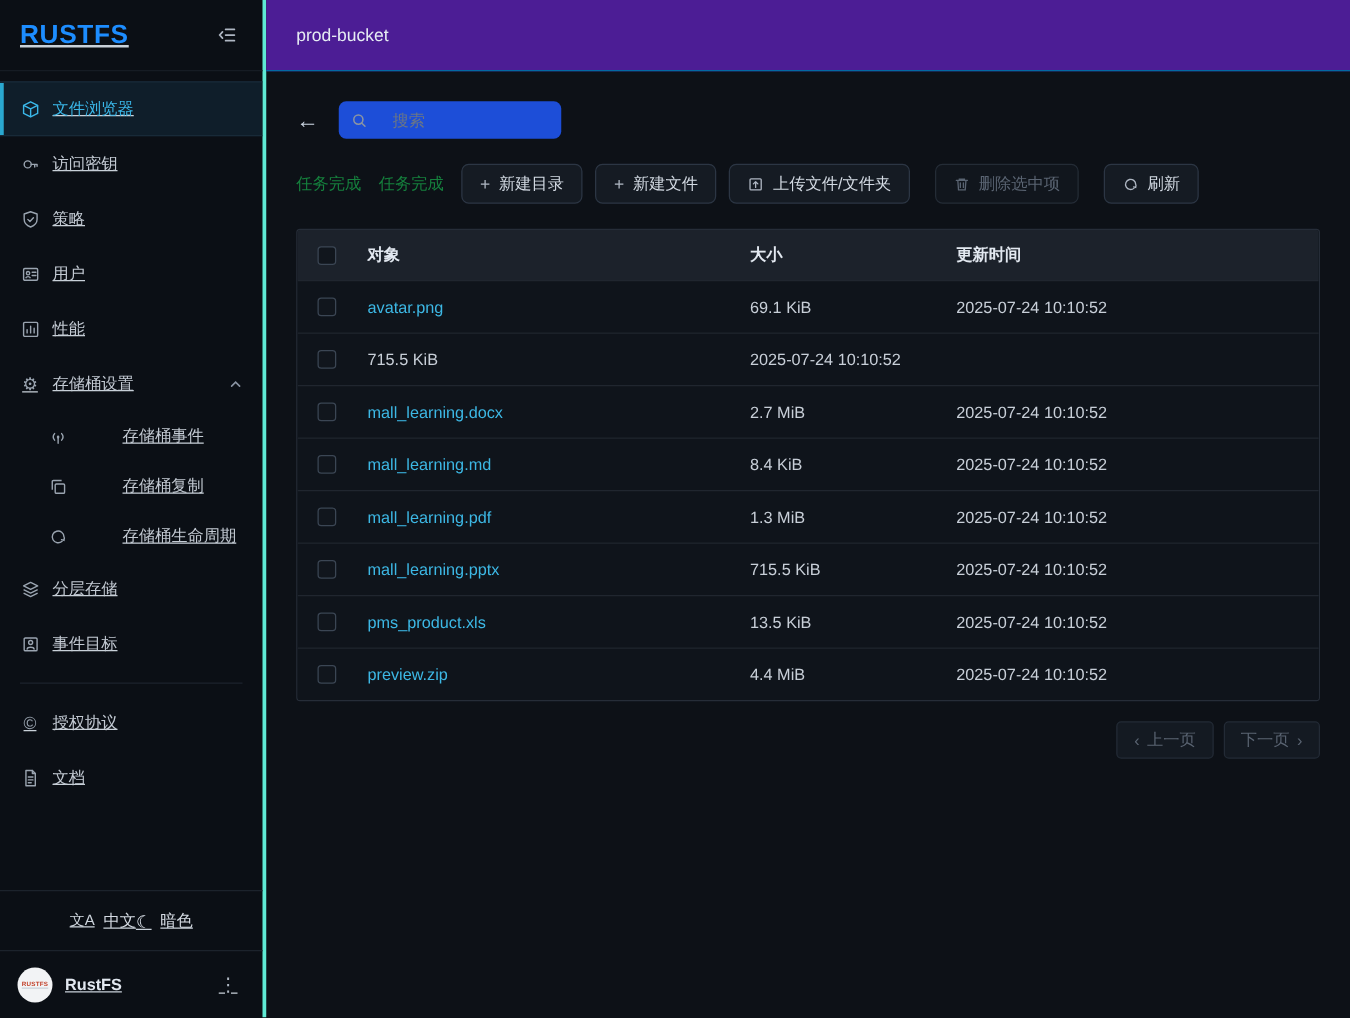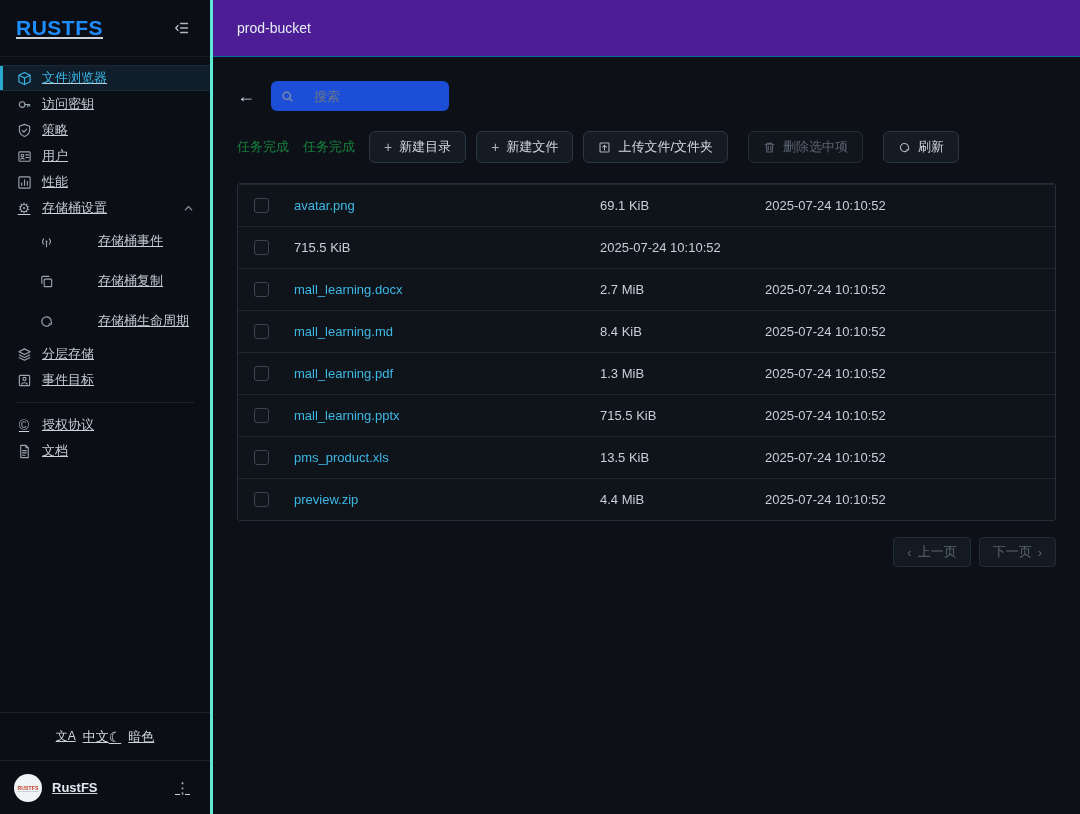--- a/index.html
+++ b/index.html
@@ -25,21 +25,21 @@
     display:flex; align-items:center; justify-content:space-between;
     border-bottom:1px solid #161c24;
   }
   .logo-text {
     font-size:21px; font-weight:800; letter-spacing:.5px;
     color:#1d8dff;
   }
   .collapse-btn { color:#aeb6c2; cursor:pointer; padding:4px; }
   .nav { padding-top:8px; flex:1; overflow:hidden; }
   .nav-item {
-    height:26px; padding:0 16px;
+    height:44px; padding:0 16px;
     display:flex; align-items:center; gap:10px;
     color:#c3cad3; cursor:pointer;
   }
   .nav-item .icon { width:16px; height:16px; color:#9aa4b0; display:flex; align-items:center; justify-content:center; font-size:14px; line-height:1;}
   .nav-item.active {
     background:#0f1e2a;
     border-top:1px solid #182a38; border-bottom:1px solid #182a38;
     box-shadow:inset 3px 0 0 #2aa8d0;
     color:#3ab7e8;
   }
@@ -354,20 +354,28 @@
           <svg width="13" height="13" viewBox="0 0 16 16" fill="none" stroke="currentColor" stroke-width="1.3" stroke-linecap="round">
             <path d="M13 8a5 5 0 1 0-1.6 3.7"></path>
               <path d="M13.3 8.8 13 11l-2.1-.6"></path>
           </svg>
         </span>
         <span>刷新</span>
       </button>
     </div>
 
     <div class="table">
+      <div class="t-row t-head">
+        <div class="cell cell-check">
+          <span class="checkbox"></span>
+        </div>
+        <div class="cell">对象</div>
+        <div class="cell">大小</div>
+        <div class="cell">更新时间</div>
+      </div>
 
       <div>
 
           <div class="t-row">
             <div class="cell cell-check">
               <span class="checkbox"></span>
             </div>
             <div class="cell">
               <span class="file-link">avatar.png</span>
             </div>

